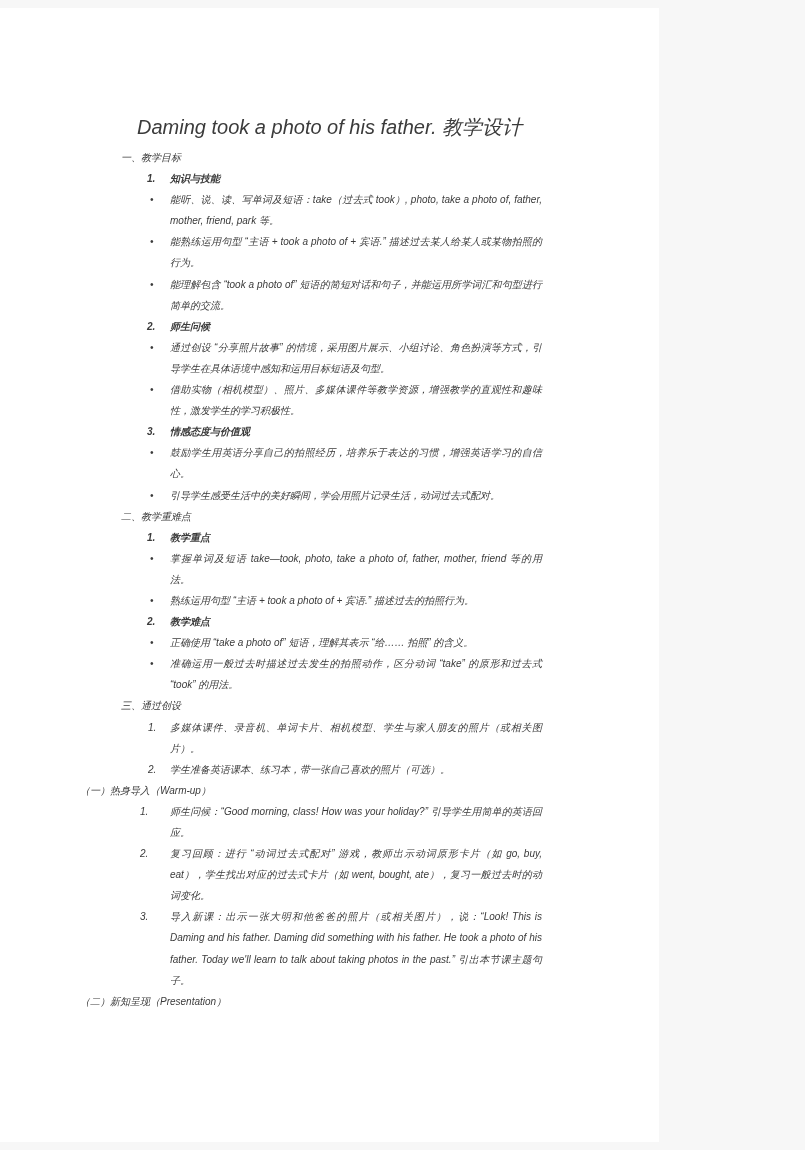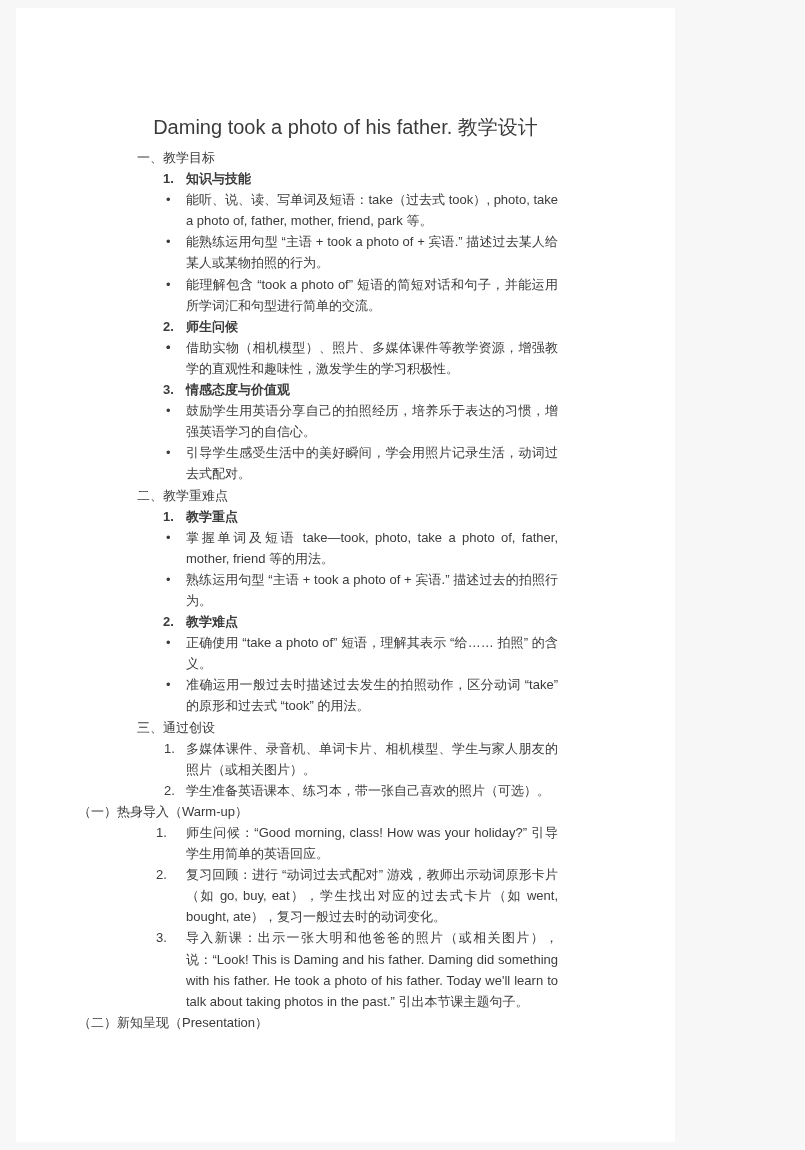--- a/index.html
+++ b/index.html
@@ -8,48 +8,49 @@
     --ink:#3b3b3b;
   }
   html,body{margin:0;padding:0;}
   body{
     width:805px;height:1150px;overflow:hidden;
     background:var(--bg);
     font-family:"Liberation Sans","DejaVu Sans",sans-serif;
     color:var(--ink);
   }
   .paper{
-    position:absolute;top:8px;left:16px;
+    position:absolute;top:8px;left:0;
     width:659px;height:1134px;
     background:var(--paper);
+    font-style:italic;
   }
   .doc-title{
     margin:105px 0 6px 0;
     text-align:center;
     font-size:20px;
     line-height:28px;
     font-weight:400;
     color:var(--ink);
     white-space:nowrap;
   }
   .content{margin:0;}
   .blk{
     position:relative;
-    font-size:13px;
+    font-size:10px;
     line-height:21.1px;
     color:var(--ink);
     text-align:justify;
     padding-right:117px;
   }
   .blk .mk{
     position:absolute;top:0;
     white-space:nowrap;
   }
   .h{padding-left:121px;}
-  .part{padding-left:62px;}
+  .part{padding-left:80px;}
   .subhead{padding-left:170px;font-weight:700;}
   .subhead .mk{left:147px;font-weight:700;}
   .bullet{padding-left:170px;}
   .bullet .mk{left:150px;}
   .prep{padding-left:170px;}
   .prep .mk{left:148px;}
   .step{padding-left:170px;}
   .step .mk{left:140px;}
 </style>
 </head>
@@ -57,21 +58,21 @@
 
 <div class="paper">
   <div class="doc-title">Daming took a photo of his father. 教学设计</div>
   <div class="content">
       <div class="blk h"><span>一、教学目标</span></div>
       <div class="blk subhead"><span class="mk">1.</span><span>知识与技能</span></div>
       <div class="blk bullet"><span class="mk">•</span><span>能听、说、读、写单词及短语：take（过去式 took）, photo, take a photo of, father, mother, friend, park 等。</span></div>
       <div class="blk bullet"><span class="mk">•</span><span>能熟练运用句型 “主语 + took a photo of + 宾语.” 描述过去某人给某人或某物拍照的行为。</span></div>
       <div class="blk bullet"><span class="mk">•</span><span>能理解包含 “took a photo of” 短语的简短对话和句子，并能运用所学词汇和句型进行简单的交流。</span></div>
       <div class="blk subhead"><span class="mk">2.</span><span>师生问候</span></div>
-      <div class="blk bullet"><span class="mk">•</span></div>
+      <div class="blk bullet"><span class="mk">•</span><span>通过创设 “分享照片故事” 的情境，采用图片展示、小组讨论、角色扮演等方式，引导学生在具体语境中感知和运用目标短语及句型。</span></div>
       <div class="blk bullet"><span class="mk">•</span><span>借助实物（相机模型）、照片、多媒体课件等教学资源，增强教学的直观性和趣味性，激发学生的学习积极性。</span></div>
       <div class="blk subhead"><span class="mk">3.</span><span>情感态度与价值观</span></div>
       <div class="blk bullet"><span class="mk">•</span><span>鼓励学生用英语分享自己的拍照经历，培养乐于表达的习惯，增强英语学习的自信心。</span></div>
       <div class="blk bullet"><span class="mk">•</span><span>引导学生感受生活中的美好瞬间，学会用照片记录生活，动词过去式配对。</span></div>
       <div class="blk h"><span>二、教学重难点</span></div>
       <div class="blk subhead"><span class="mk">1.</span><span>教学重点</span></div>
       <div class="blk bullet"><span class="mk">•</span><span>掌握单词及短语 take—took, photo, take a photo of, father, mother, friend 等的用法。</span></div>
       <div class="blk bullet"><span class="mk">•</span><span>熟练运用句型 “主语 + took a photo of + 宾语.” 描述过去的拍照行为。</span></div>
       <div class="blk subhead"><span class="mk">2.</span><span>教学难点</span></div>
       <div class="blk bullet"><span class="mk">•</span><span>正确使用 “take a photo of” 短语，理解其表示 “给…… 拍照” 的含义。</span></div>

